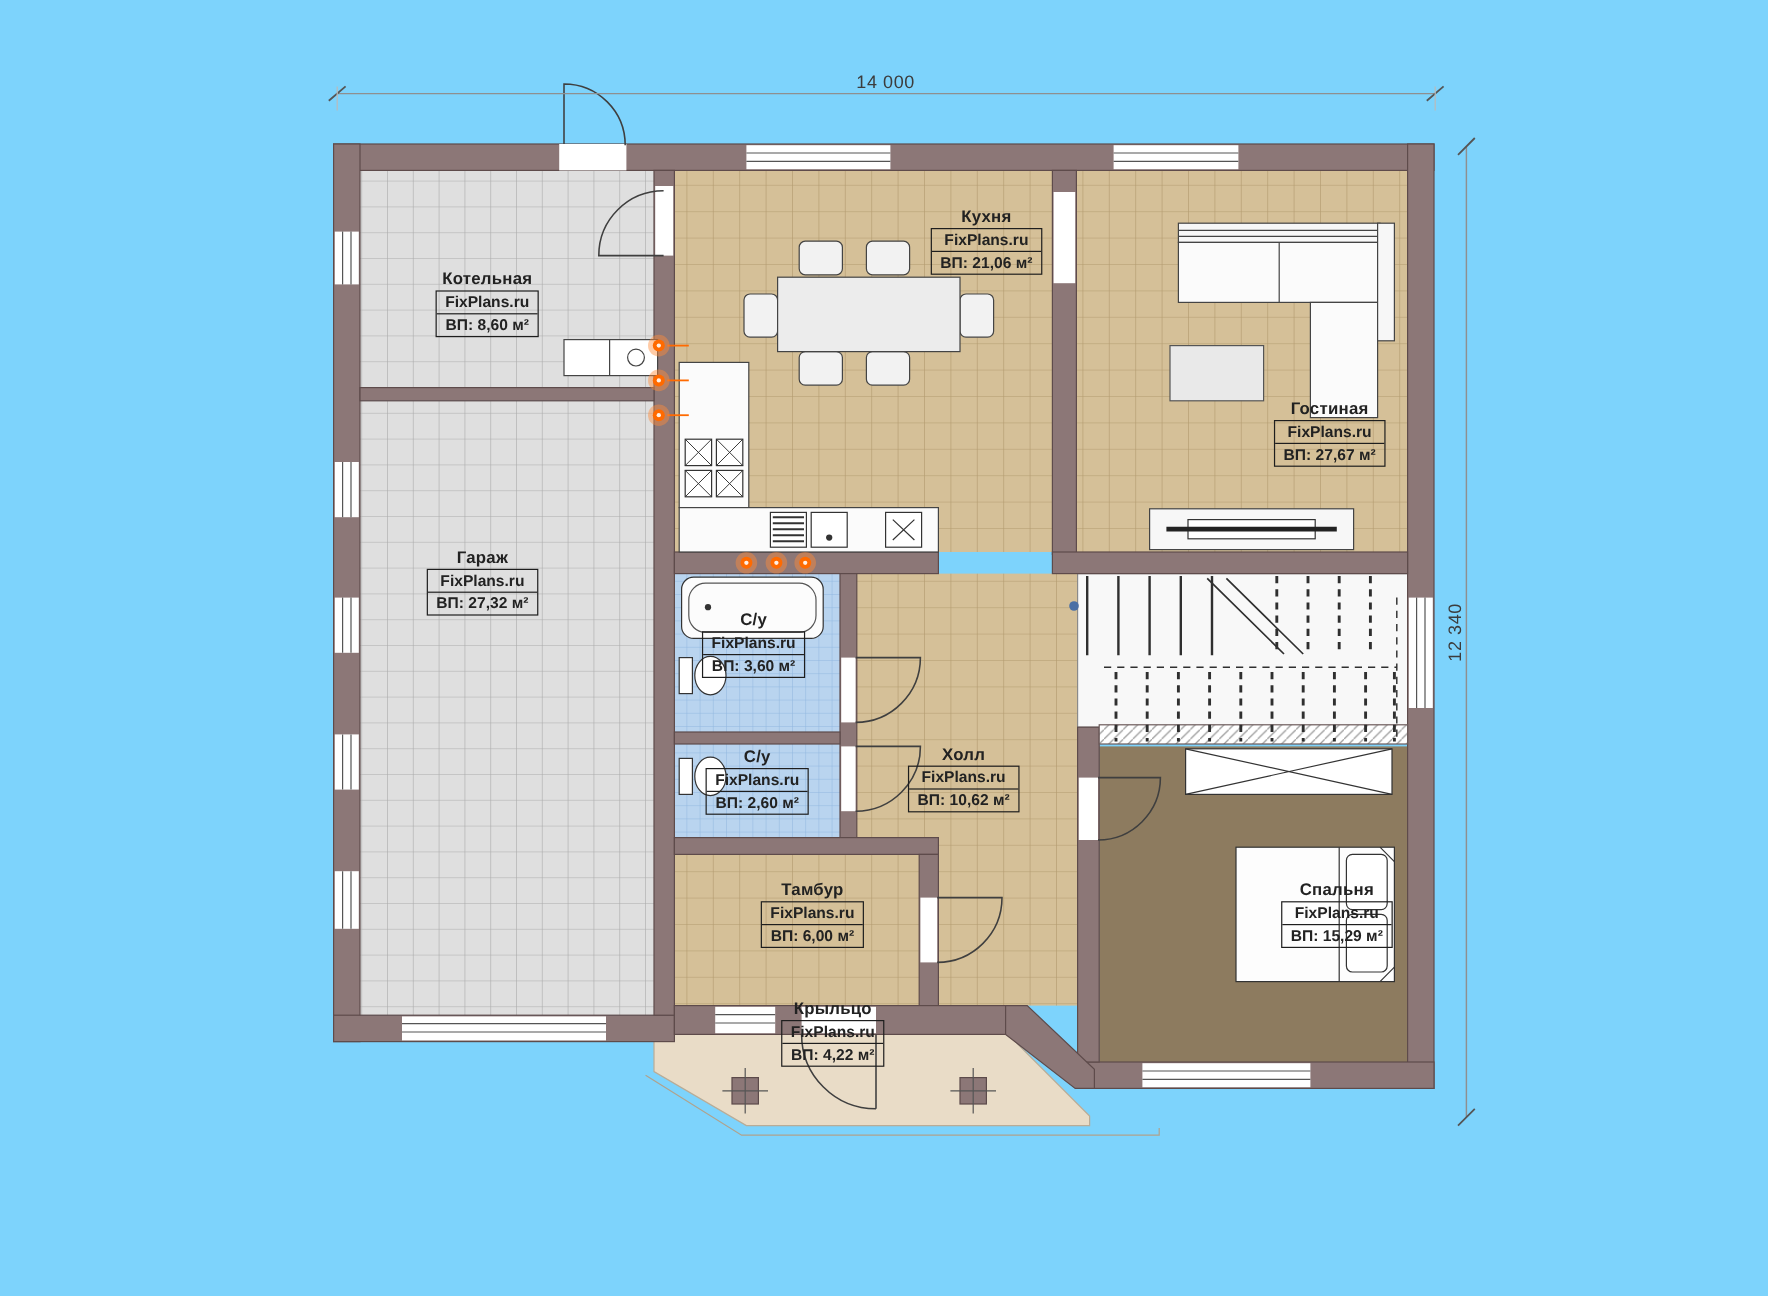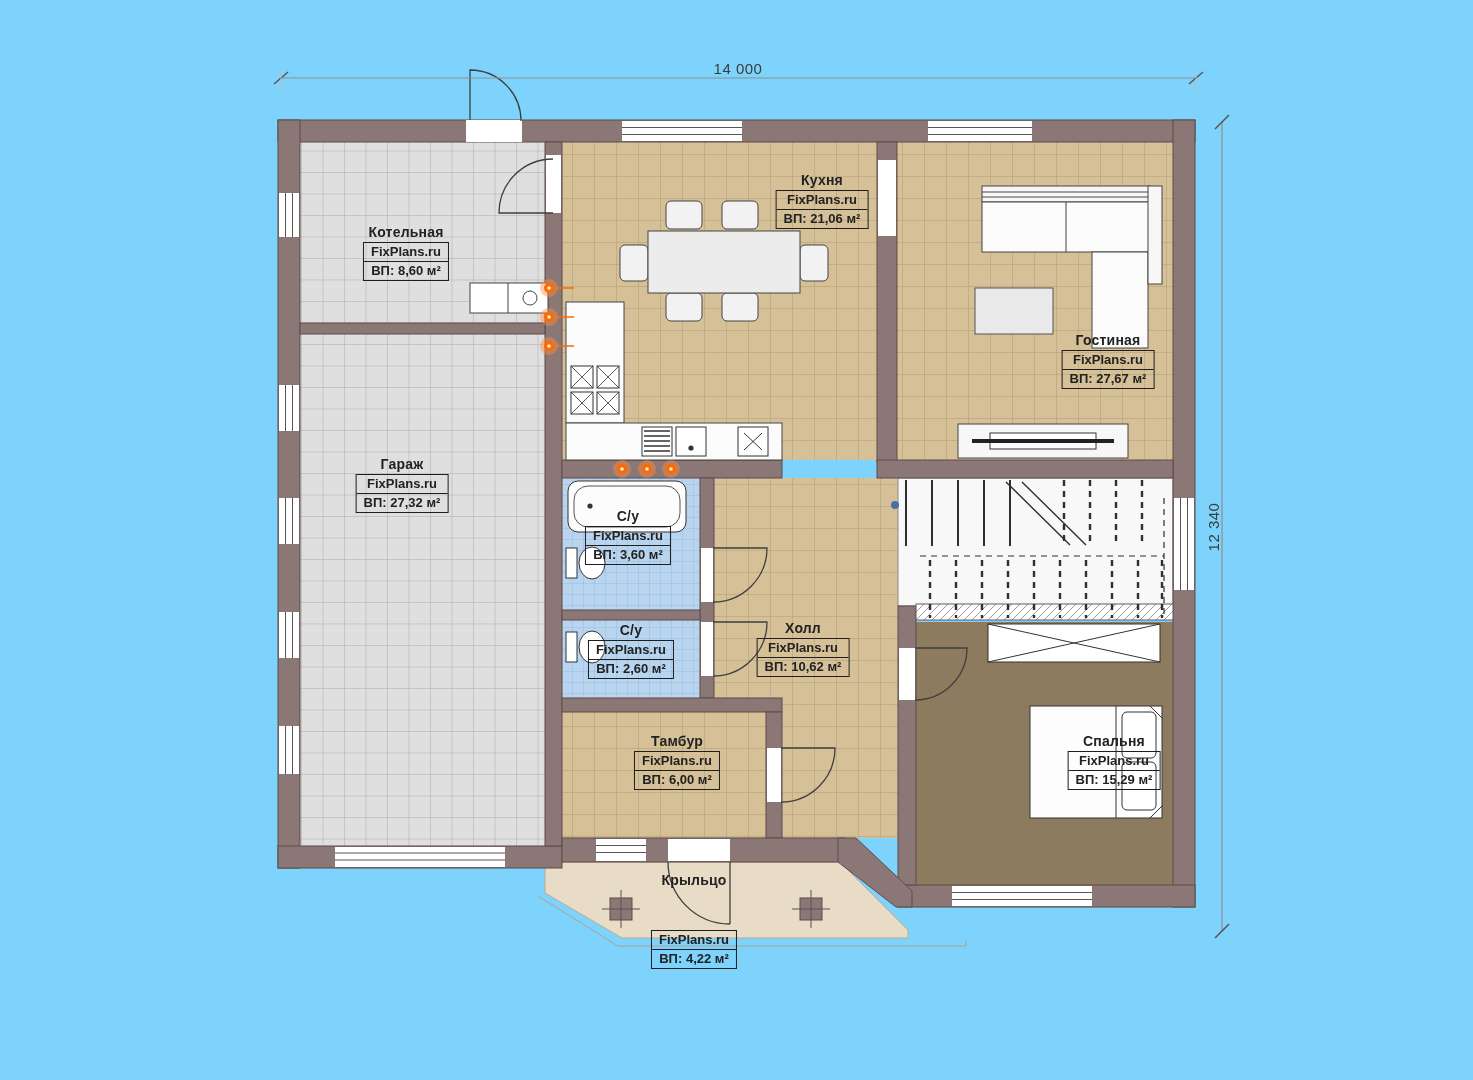--- a/index.html
+++ b/index.html
@@ -341,21 +341,21 @@
 </div>
 
 <div class="room-label" style="left:1078px;top:733px;margin-left:36px;">
   <div class="room-name">Спальня</div>
   <div class="room-box">
     <div class="room-brand">FixPlans.ru</div>
     <div class="room-area">ВП: 15,29 м²</div>
   </div>
 </div>
 
-<div class="room-label" style="left:694px;top:872px;gap:40px;">
+<div class="room-label" style="left:694px;top:832px;">
   <div class="room-name">Крыльцо</div>
   <div class="room-box">
     <div class="room-brand">FixPlans.ru</div>
     <div class="room-area">ВП: 4,22 м²</div>
   </div>
 </div>
 
 </div>
 
 </body></html>

